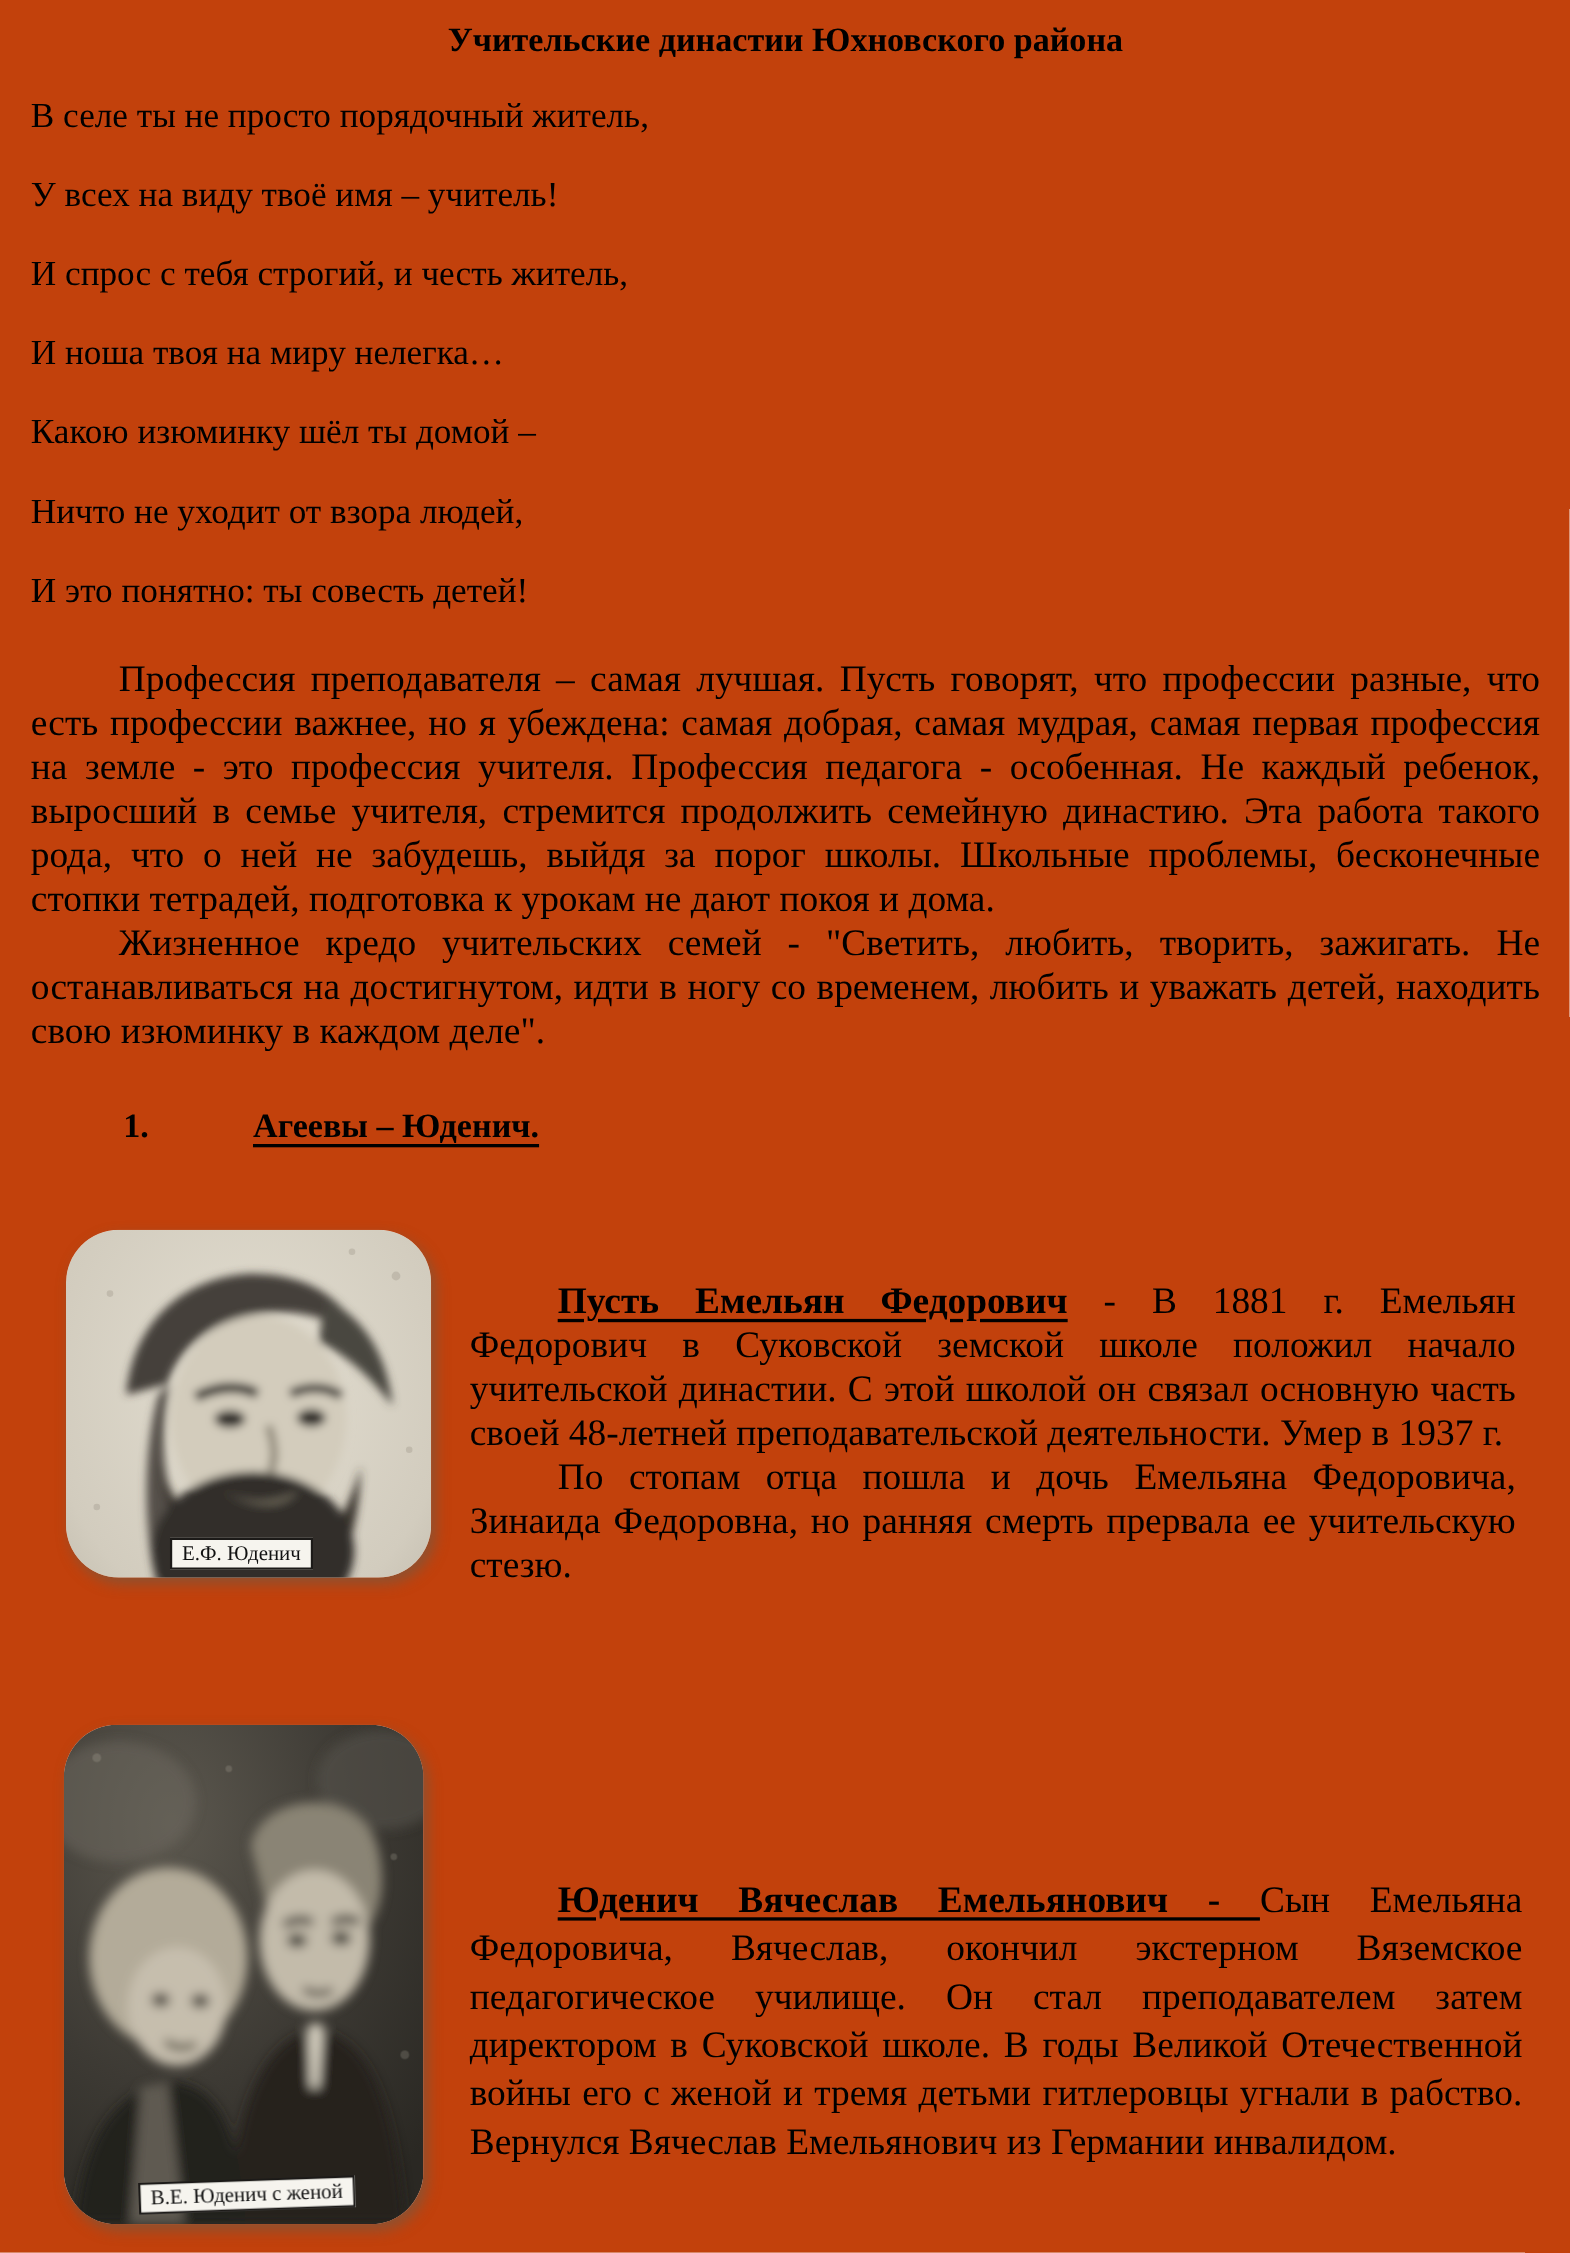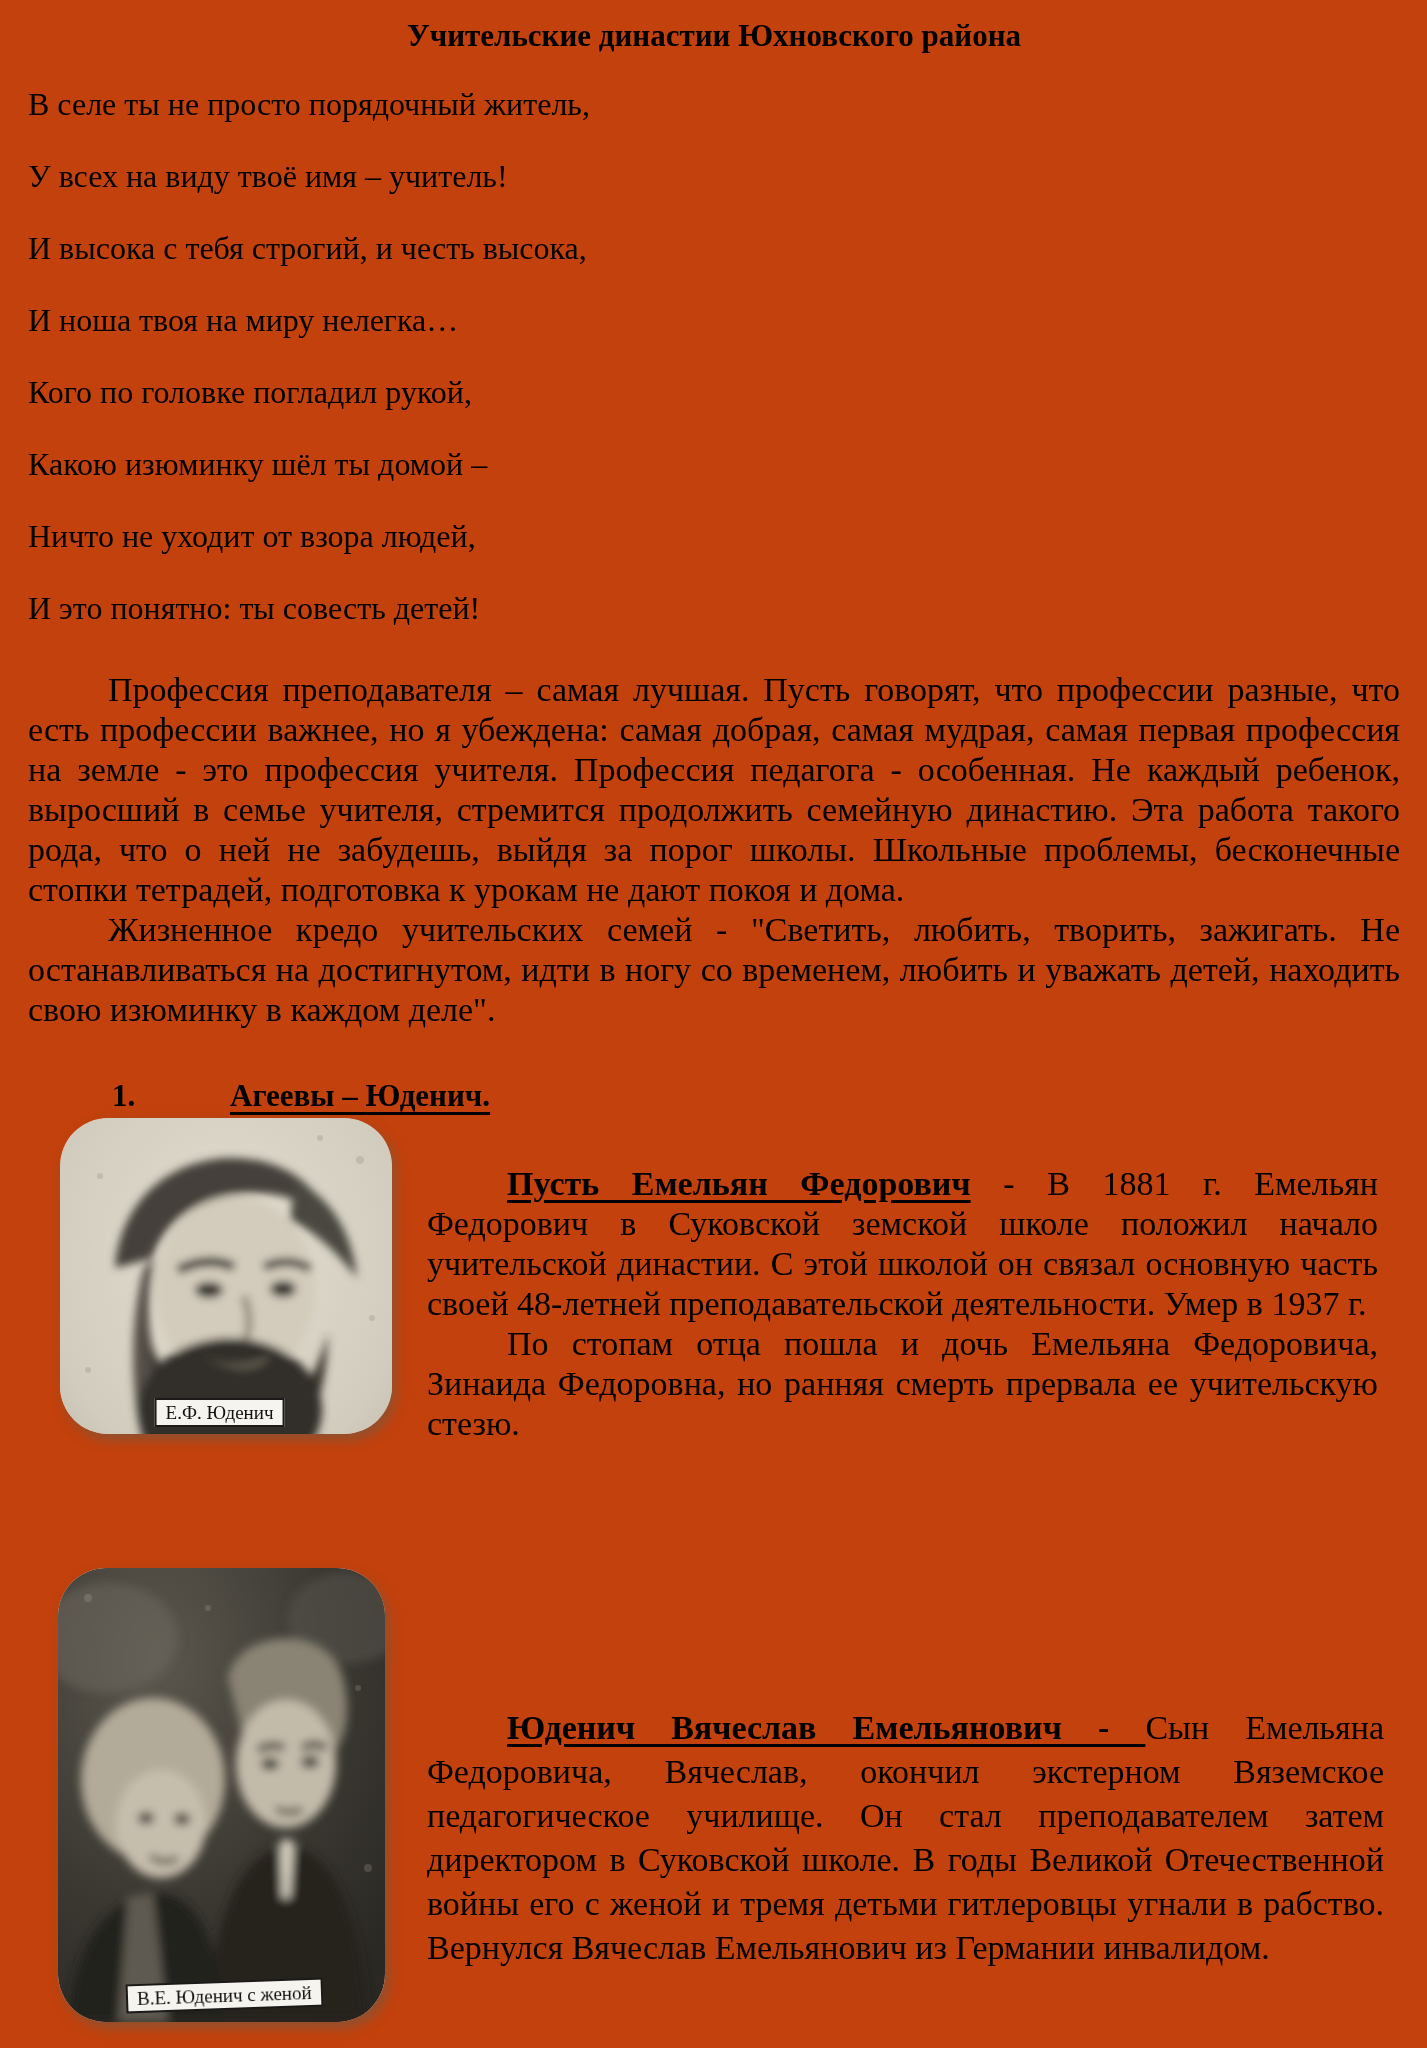--- a/index.html
+++ b/index.html
@@ -39,23 +39,22 @@
 <body>
 
 <div class="page">
   <div class="content">
 
     <div class="title">Учительские династии Юхновского района</div>
 
     <div class="poem">
       <div class="pline">В селе ты не просто порядочный житель,</div>
       <div class="pline">У всех на виду твоё имя – учитель!</div>
-      <div class="pline">И высока с тебя строгий, и честь высока,</div>
+      <div class="pline">И спрос с тебя строгий, и честь житель,</div>
       <div class="pline">И ноша твоя на миру нелегка…</div>
-      <div class="pline">Кого по головке погладил рукой,</div>
       <div class="pline">Какою изюминку шёл ты домой –</div>
       <div class="pline">Ничто не уходит от взора людей,</div>
       <div class="pline">И это понятно: ты совесть детей!</div>
     </div>
 
     <div class="intro">
       <p class="para">Профессия преподавателя – самая лучшая. Пусть говорят, что профессии разные, что есть профессии важнее, но я убеждена: самая добрая, самая мудрая, самая первая профессия на земле - это профессия учителя. Профессия педагога - особенная. Не каждый ребенок, выросший в семье учителя, стремится продолжить семейную династию. Эта работа такого рода, что о ней не забудешь, выйдя за порог школы. Школьные проблемы, бесконечные стопки тетрадей, подготовка к урокам не дают покоя и дома.</p>
       <p class="para">Жизненное кредо учительских семей - "Светить, любить, творить, зажигать. Не останавливаться на достигнутом, идти в ногу со временем, любить и уважать детей, находить свою изюминку в каждом деле".</p>
     </div>
 

